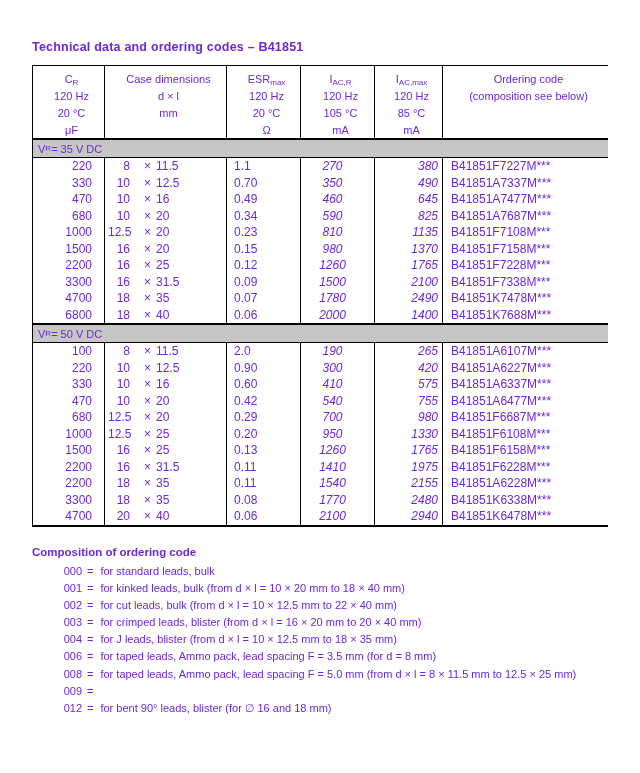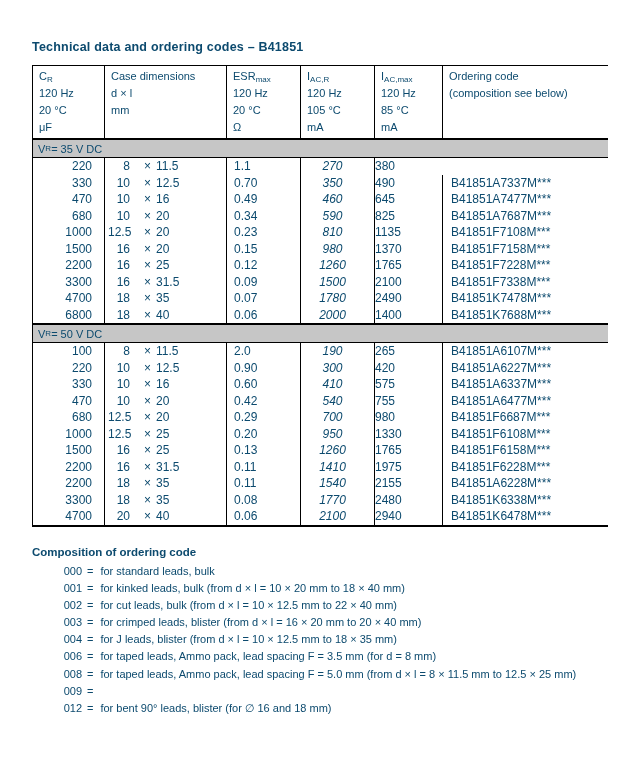--- a/index.html
+++ b/index.html
@@ -1,40 +1,40 @@
 <!DOCTYPE html>
 <html><head>
 <meta charset="utf-8">
 <style>
   html,body{margin:0;padding:0;background:#ffffff;}
   .page{position:relative;width:640px;height:773px;background:#ffffff;
-        font-family:"Liberation Sans","DejaVu Sans",sans-serif;color:#0c4a6e;overflow:hidden;}
+        font-family:"Liberation Sans","DejaVu Sans",sans-serif;color:#6d28d9;overflow:hidden;}
   .title{position:absolute;left:32px;top:40px;font-size:12.5px;font-weight:bold;letter-spacing:.2px;}
 
   
   .dtable{position:absolute;left:32px;top:65px;width:576px;border-top:1.5px solid #000;
           border-bottom:2px solid #000;font-size:11px;}
   .thead{display:flex;height:72px;}
   .hcell{box-sizing:border-box;border-left:1px solid #000;padding:2px 0 0 6px;}
-  .hline{height:17px;line-height:17px;white-space:nowrap;}
+  .hline{height:17px;line-height:22px;white-space:nowrap;text-align:center;}
   .sub{font-size:8px;vertical-align:-2px;}
   .c1{width:72px;}.c2{width:122px;}.c3{width:74px;}.c4{width:74px;}.c5{width:68px;}.c6{width:166px;}
 
   .sbar{box-sizing:border-box;height:20px;border-top:2px solid #000;border-bottom:1px solid #000;
         border-left:1px solid #000;display:flex;align-items:center;padding-left:5px;font-size:11px;}
 
   .trow{display:flex;height:16.5px;line-height:16.5px;font-size:12px;}
   .tcell{box-sizing:border-box;border-left:1px solid #000;white-space:nowrap;}
   .cell-cr{text-align:right;padding-right:12px;}
   .cell-dim{display:flex;padding-left:3px;}
   .dim-d{display:inline-block;width:22px;text-align:right;}
   .dim-x{margin:0 5px 0 14px;}
   .cell-esr{padding-left:7px;}
   .cell-iacr{text-align:center;padding-right:10px;font-style:italic;}
-  .cell-iacmax{text-align:left;padding-right:4px;}
+  .cell-iacmax{text-align:right;padding-right:4px;font-style:italic;}
   .cell-code{padding-left:8px;}
 
   
   .comp{position:absolute;left:32px;top:545px;width:586px;font-size:11px;}
   .comp-heading{font-weight:bold;font-size:11.5px;line-height:14px;margin-bottom:4px;}
   .version-line{line-height:15px;margin-bottom:3px;}
   .version-stars{font-weight:bold;}
   .version-label{margin-left:3px;}
   .comp-list{margin-left:30px;}
   .comp-item{display:flex;line-height:17.1px;}
@@ -99,20 +99,21 @@
         <div class="trow">
           <div class="tcell c1 cell-cr">220</div>
           <div class="tcell c2 cell-dim">
             <span class="dim-d">8</span>
             <span class="dim-x">×</span>
             <span class="dim-l">11.5</span>
           </div>
           <div class="tcell c3 cell-esr">1.1</div>
           <div class="tcell c4 cell-iacr">270</div>
           <div class="tcell c5 cell-iacmax">380</div>
+          <div class="tcell c6 cell-code">B41851F7227M***</div>
         </div>
         <div class="trow">
           <div class="tcell c1 cell-cr">330</div>
           <div class="tcell c2 cell-dim">
             <span class="dim-d">10</span>
             <span class="dim-x">×</span>
             <span class="dim-l">12.5</span>
           </div>
           <div class="tcell c3 cell-esr">0.70</div>
           <div class="tcell c4 cell-iacr">350</div>

